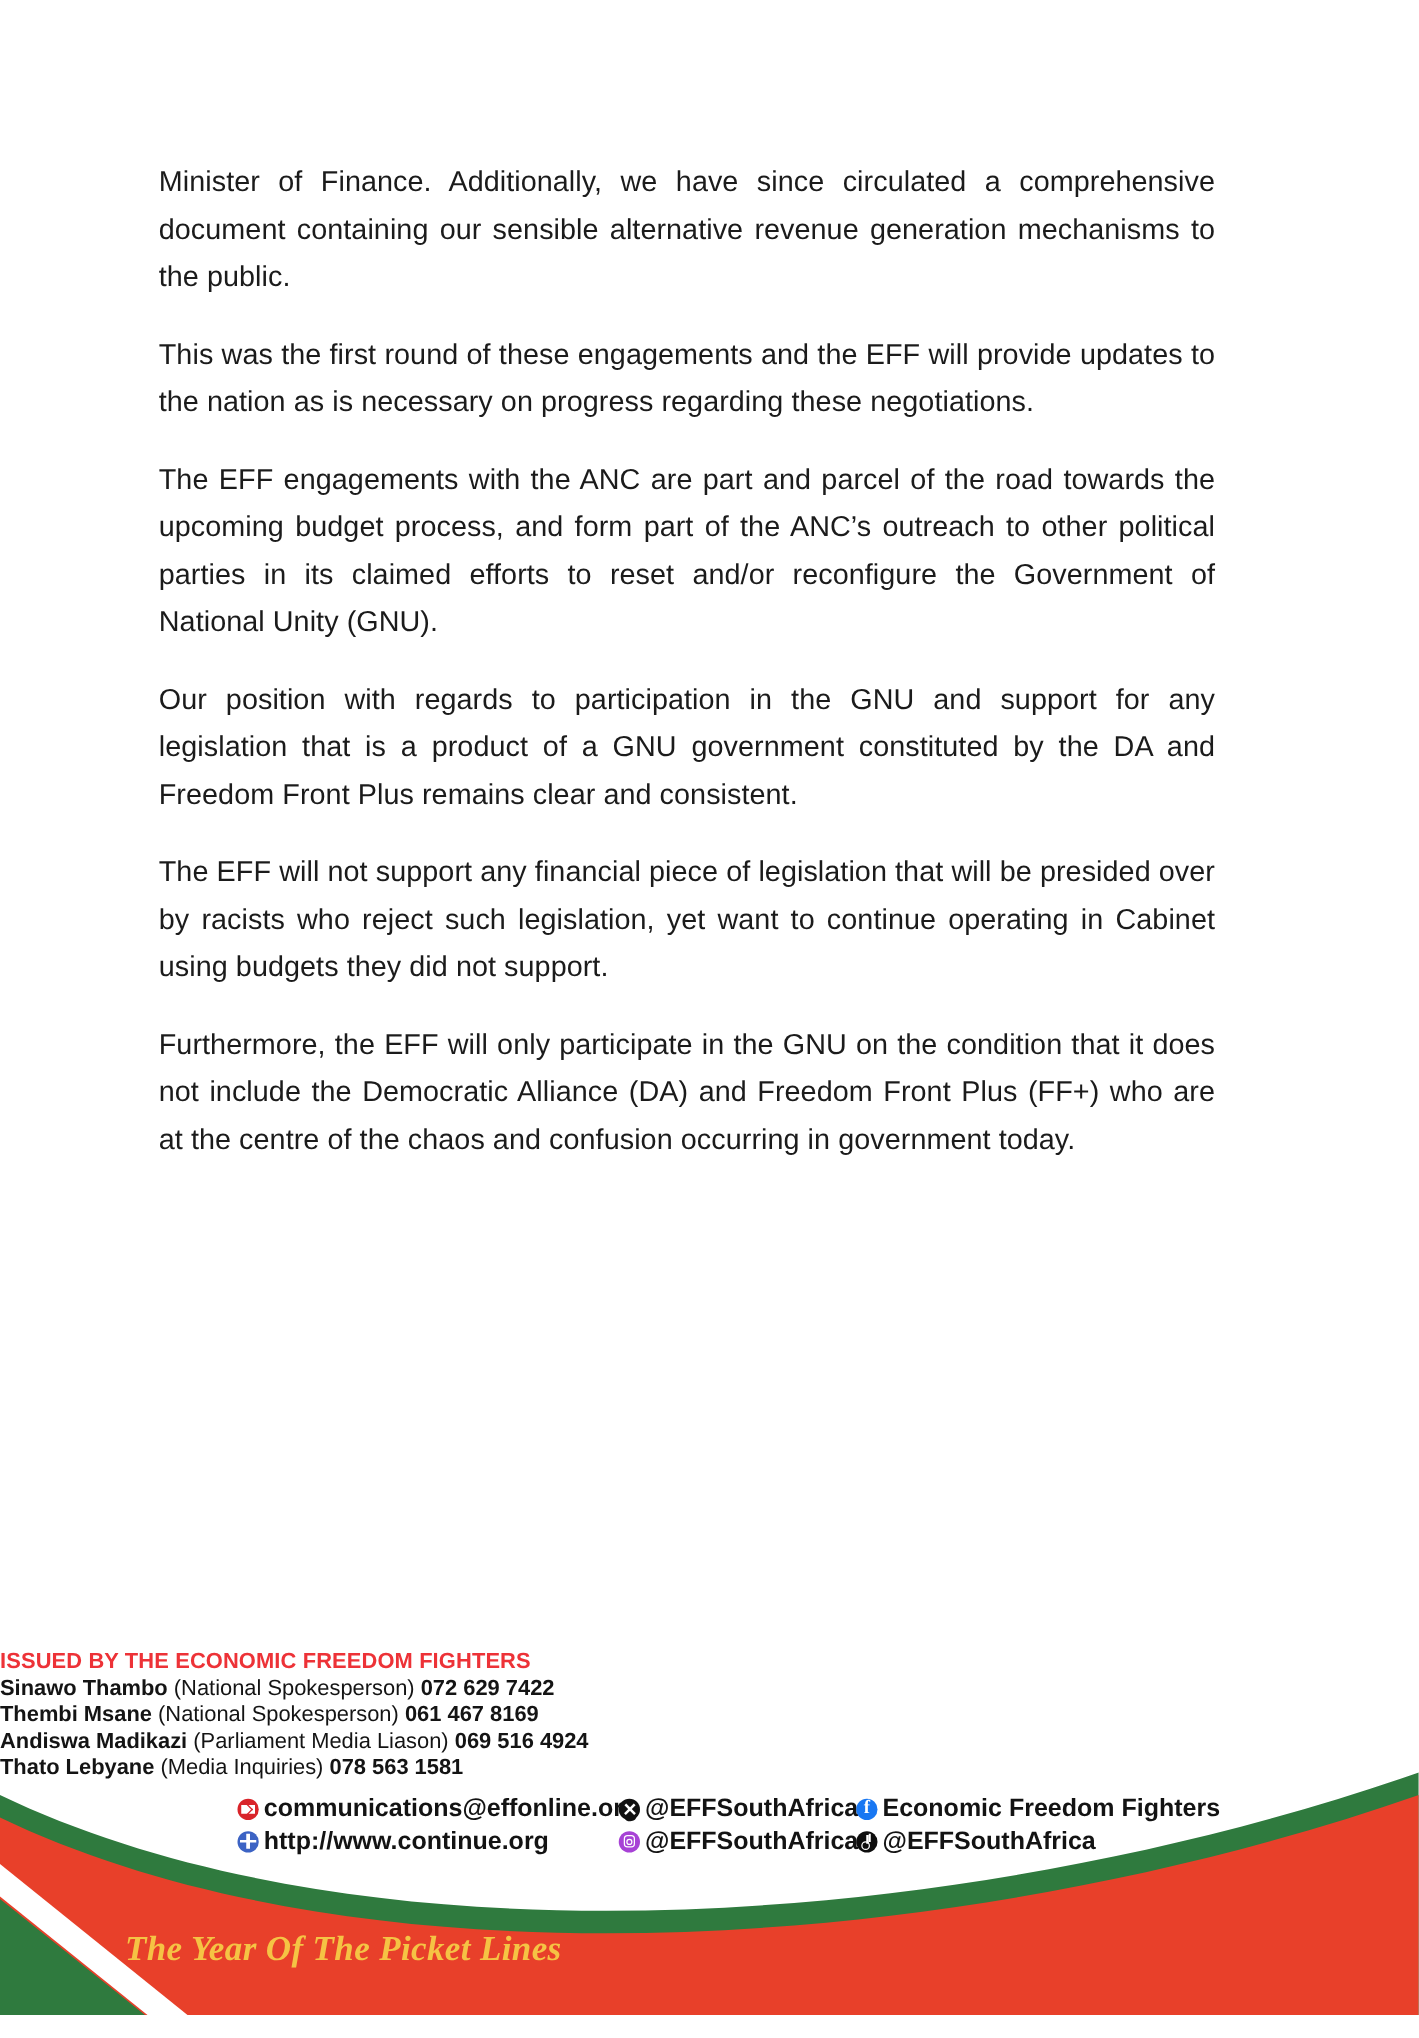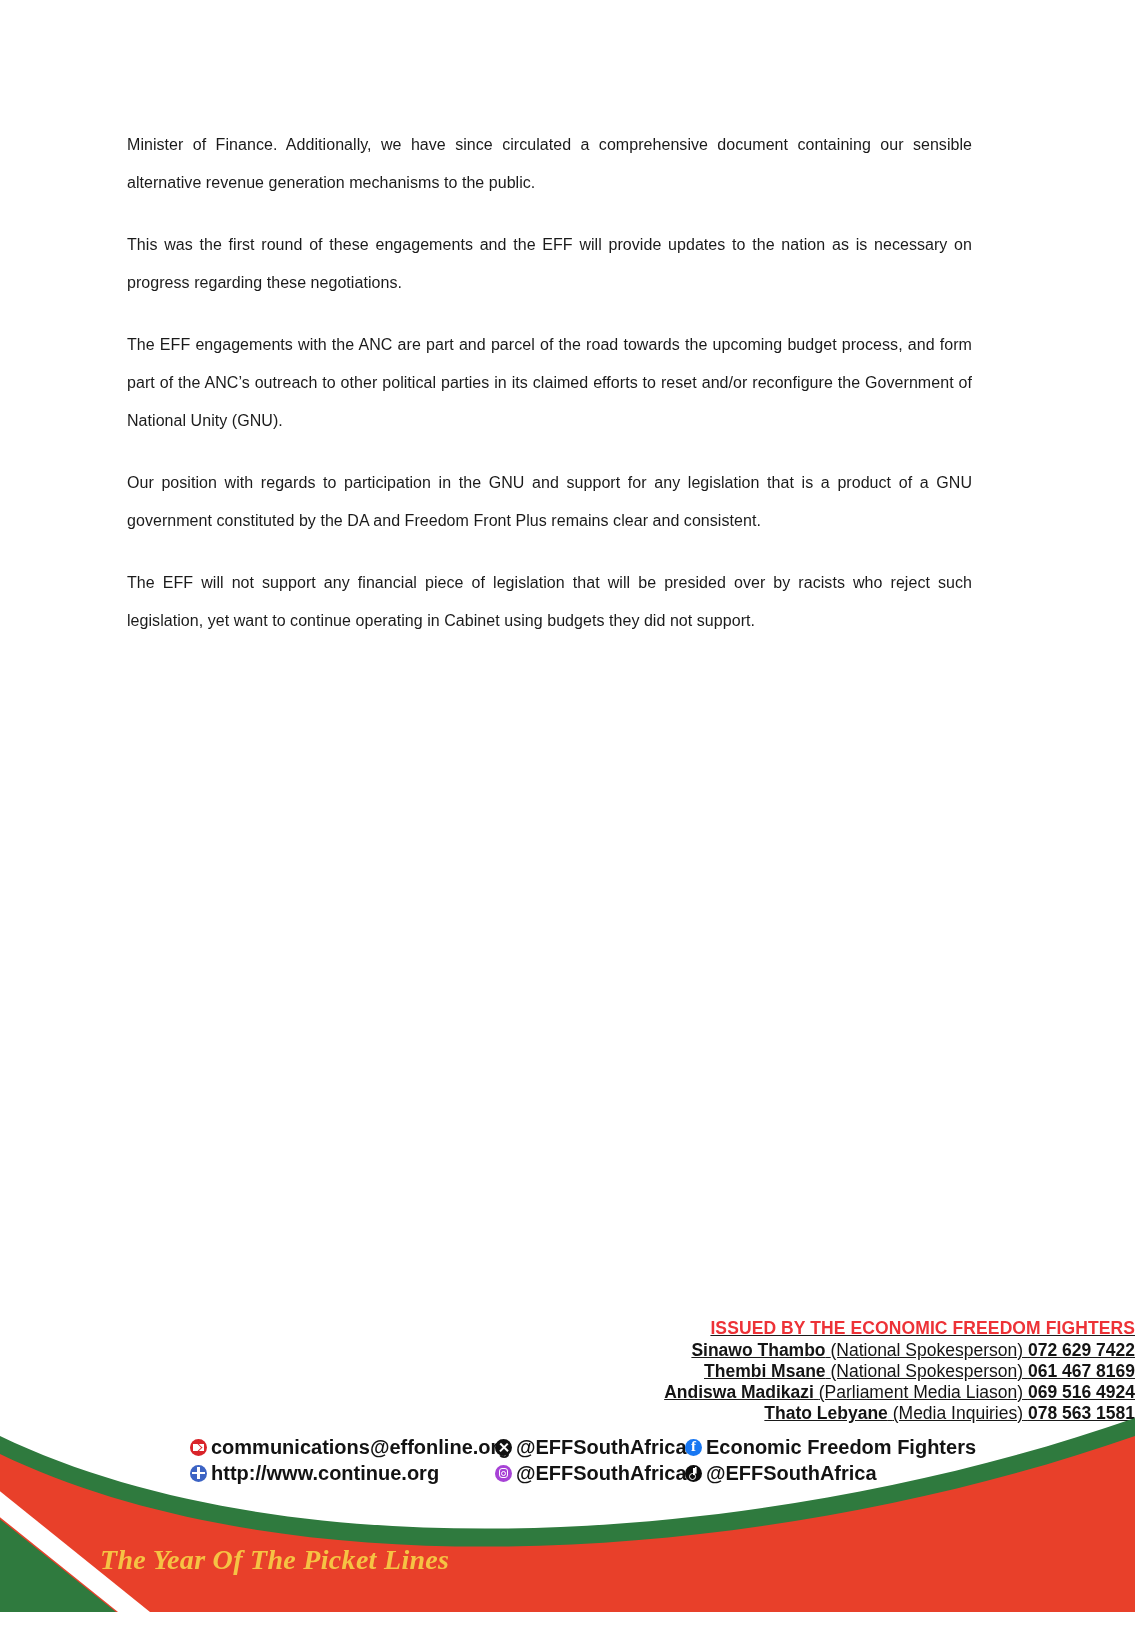--- a/index.html
+++ b/index.html
@@ -18,36 +18,35 @@
 
   
   .doc-body {
     position: absolute;
     left: 127px;
     top: 126px;
     width: 845px;
   }
   .para {
     text-align: justify;
-    font-size: 16px;
+    font-size: 23px;
     line-height: 38px;
     letter-spacing: 0.05px;
     margin: 0 0 24px 0;
     color: #1b1b1b;
   }
   .para:last-child { margin-bottom: 0; }
 
   
   .footer-credits {
     position: absolute;
     left: 0;
     right: 0;
     top: 1318px;
-    text-align: right;
-    text-decoration: underline;
+    text-align: left;
   }
   .issued-line {
     color: #ED3237;
     font-weight: bold;
     font-size: 17.5px;
     letter-spacing: 0.1px;
     line-height: 21px;
     margin-bottom: 1px;
   }
   .contact-line {
@@ -213,20 +212,21 @@
 </style>
 </head>
 <body>
 
 <div class="doc-body">
   <p class="para">Minister of Finance. Additionally, we have since circulated a comprehensive document containing our sensible alternative revenue generation mechanisms to the public.</p>
   <p class="para">This was the first round of these engagements and the EFF will provide updates to the nation as is necessary on progress regarding these negotiations.</p>
   <p class="para">The EFF engagements with the ANC are part and parcel of the road towards the upcoming budget process, and form part of the ANC’s outreach to other political parties in its claimed efforts to reset and/or reconfigure the Government of National Unity (GNU).</p>
   <p class="para">Our position with regards to participation in the GNU and support for any legislation that is a product of a GNU government constituted by the DA and Freedom Front Plus remains clear and consistent.</p>
   <p class="para">The EFF will not support any financial piece of legislation that will be presided over by racists who reject such legislation, yet want to continue operating in Cabinet using budgets they did not support.</p>
+  <p class="para">Furthermore, the EFF will only participate in the GNU on the condition that it does not include the Democratic Alliance (DA) and Freedom Front Plus (FF+) who are at the centre of the chaos and confusion occurring in government today.</p>
 </div>
 
 <div class="footer-credits">
   <div class="issued-line">ISSUED BY THE ECONOMIC FREEDOM FIGHTERS</div>
 
   <div class="contact-line">
     <span class="nm">Sinawo Thambo</span>
     <span class="role">(National Spokesperson)</span>
     <span class="tel">072 629 7422</span>
   </div>

